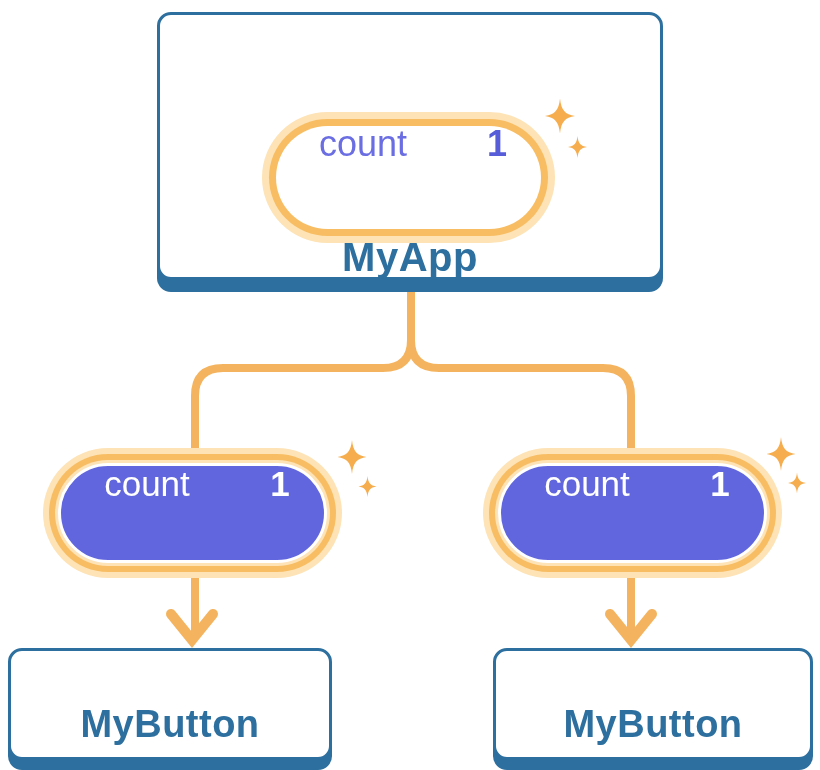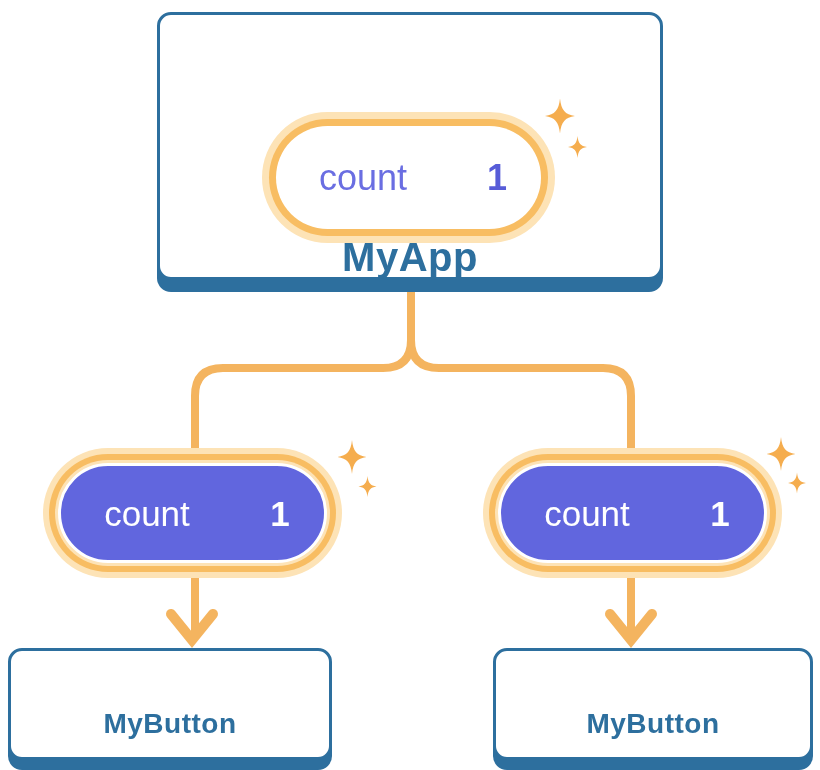--- a/index.html
+++ b/index.html
@@ -52,28 +52,28 @@
   .card-leaf-left  { left: 8px;   width: 324px; }
   .card-leaf-right { left: 493px; width: 320px; }
   .card-title {
     color: #2d6f9e;
     font-size: 40px;
     font-weight: 700;
     letter-spacing: 0.5px;
     line-height: 1;
   }
   .card-root .card-title { margin-top: 32px; }
-  .card-leaf .card-title { font-size: 28px; margin-top: 40px; }
+  .card-leaf .card-title { font-size: 38px; margin-top: 40px; }
 
   .pill {
     position: absolute;
     box-sizing: border-box;
     border-radius: 999px;
     display: flex;
-    align-items: center;
+    align-items: flex-start;
     z-index: 1;
   }
   .pill-outline {
     left: 276px; top: 126px;
     width: 265px; height: 103px;
     background: #ffffff;
     box-shadow: 0 0 0 7px #f8bd62, 0 0 0 14px #fde3b6;
   }
   .pill-outline .state-name  { color: #6a6ee2; font-size: 36px; font-weight: 400; }
   .pill-outline .state-value { color: #575cd8; font-size: 36px; font-weight: 700; }

